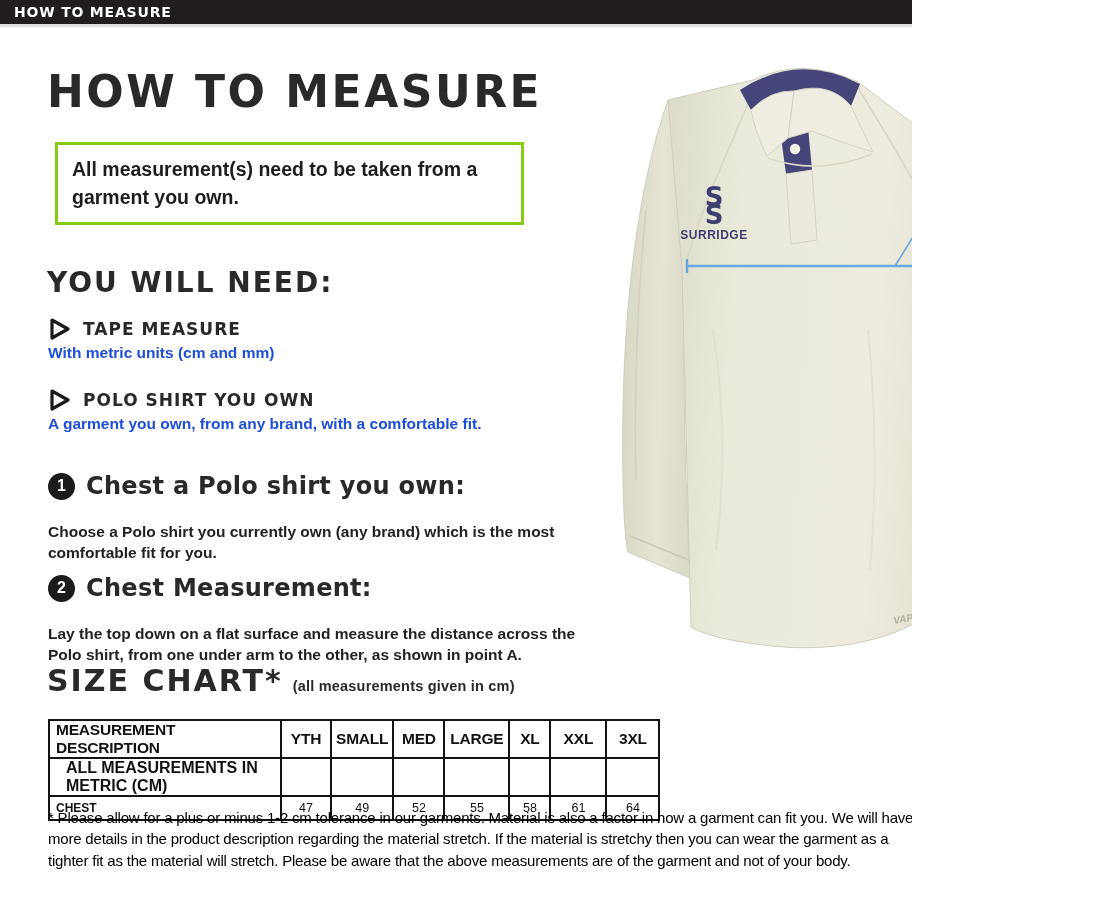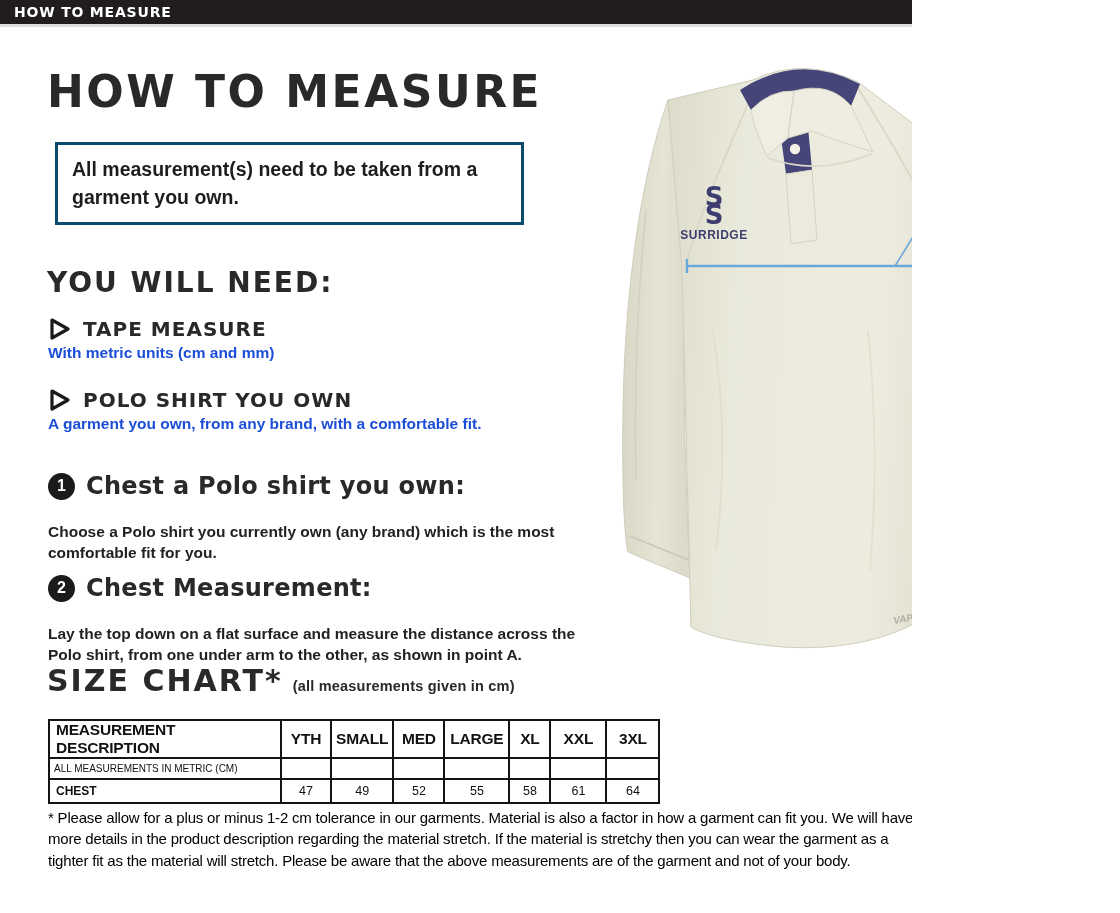--- a/index.html
+++ b/index.html
@@ -14,31 +14,31 @@
             padding:0 12px 0 14px; }
   .topbar-title { color:#fff; font-size:14px; font-weight:700; letter-spacing:0.8px;
                   font-family:"DejaVu Sans", sans-serif; }
   .topbar-logo svg { display:block; }
 
   
   .h1 { position:absolute; left:47px; top:66px; font-size:44px; font-weight:800;
         letter-spacing:2.5px; font-family:"DejaVu Sans", sans-serif; color:#2b2829; }
 
   .note-box { position:absolute; left:55px; top:142px; width:469px;
-              border:3px solid #0c4a6e; padding:11px 14px;
+              border:3px solid #84cc16; padding:11px 14px;
               font-size:19.5px; font-weight:700; line-height:1.42; color:#1f1c1d; }
 
   .ywn-heading { position:absolute; left:47px; top:266px; font-size:28px; font-weight:800;
                  letter-spacing:2px; font-family:"DejaVu Sans", sans-serif; }
 
   .need-item { position:absolute; left:48px; }
   #need-0 { top:317px; } #need-1 { top:388px; }
   .need-head { display:flex; align-items:center; gap:11px; }
   .need-head svg { display:block; }
-  .need-label { font-size:20px; font-weight:700; letter-spacing:1px;
+  .need-label { font-size:17px; font-weight:700; letter-spacing:1px;
                 font-family:"DejaVu Sans", sans-serif; }
   .need-desc { margin-top:3px; font-size:15.5px; font-weight:700; color:#1d4ed8; }
 
   .step-item { position:absolute; left:48px; }
   #step-0 { top:472px; } #step-1 { top:574px; }
   .step-head { display:flex; align-items:center; gap:11px; }
   .step-badge { width:27px; height:27px; border-radius:50%; background:#1d1a1b; color:#fff;
                 font-size:16px; font-weight:700; display:flex; align-items:center;
                 justify-content:center; flex:0 0 auto; }
   .step-title { font-size:24px; font-weight:700; letter-spacing:0.3px;
@@ -50,21 +50,21 @@
                 align-items:baseline; gap:10px; }
   .sc-title { font-size:30px; font-weight:800; letter-spacing:2px;
               font-family:"DejaVu Sans", sans-serif; }
   .sc-sub { font-size:14.5px; font-weight:700; letter-spacing:0.2px; }
 
   .size-table { position:absolute; left:48px; top:719px; border-collapse:collapse; }
   .size-table th, .size-table td { border:2px solid #141414; color:#111; }
   .size-table thead th { height:31px; font-size:15.5px; font-weight:700;
                          letter-spacing:-0.2px; text-align:center; padding:0 4px; }
   .size-table thead th:first-child { text-align:left; padding-left:6px; }
-  .row-metric td { height:21px; font-size:10px; font-weight:400; padding-left:4px; }
+  .row-metric td { height:21px; font-size:16px; font-weight:700; padding-left:16px; }
   .row-chest td { height:24px; font-size:12.5px; text-align:center; }
   .row-chest td:first-child { text-align:left; padding-left:6px; font-weight:700; font-size:12px; }
 
   .footnote { position:absolute; left:48px; top:807px; width:874px;
               font-size:15px; line-height:1.42; letter-spacing:-0.2px; color:#000000; }
 
   
   .illustration { position:absolute; left:618px; top:30px; width:502px; height:672px; }
 </style>
 </head>

